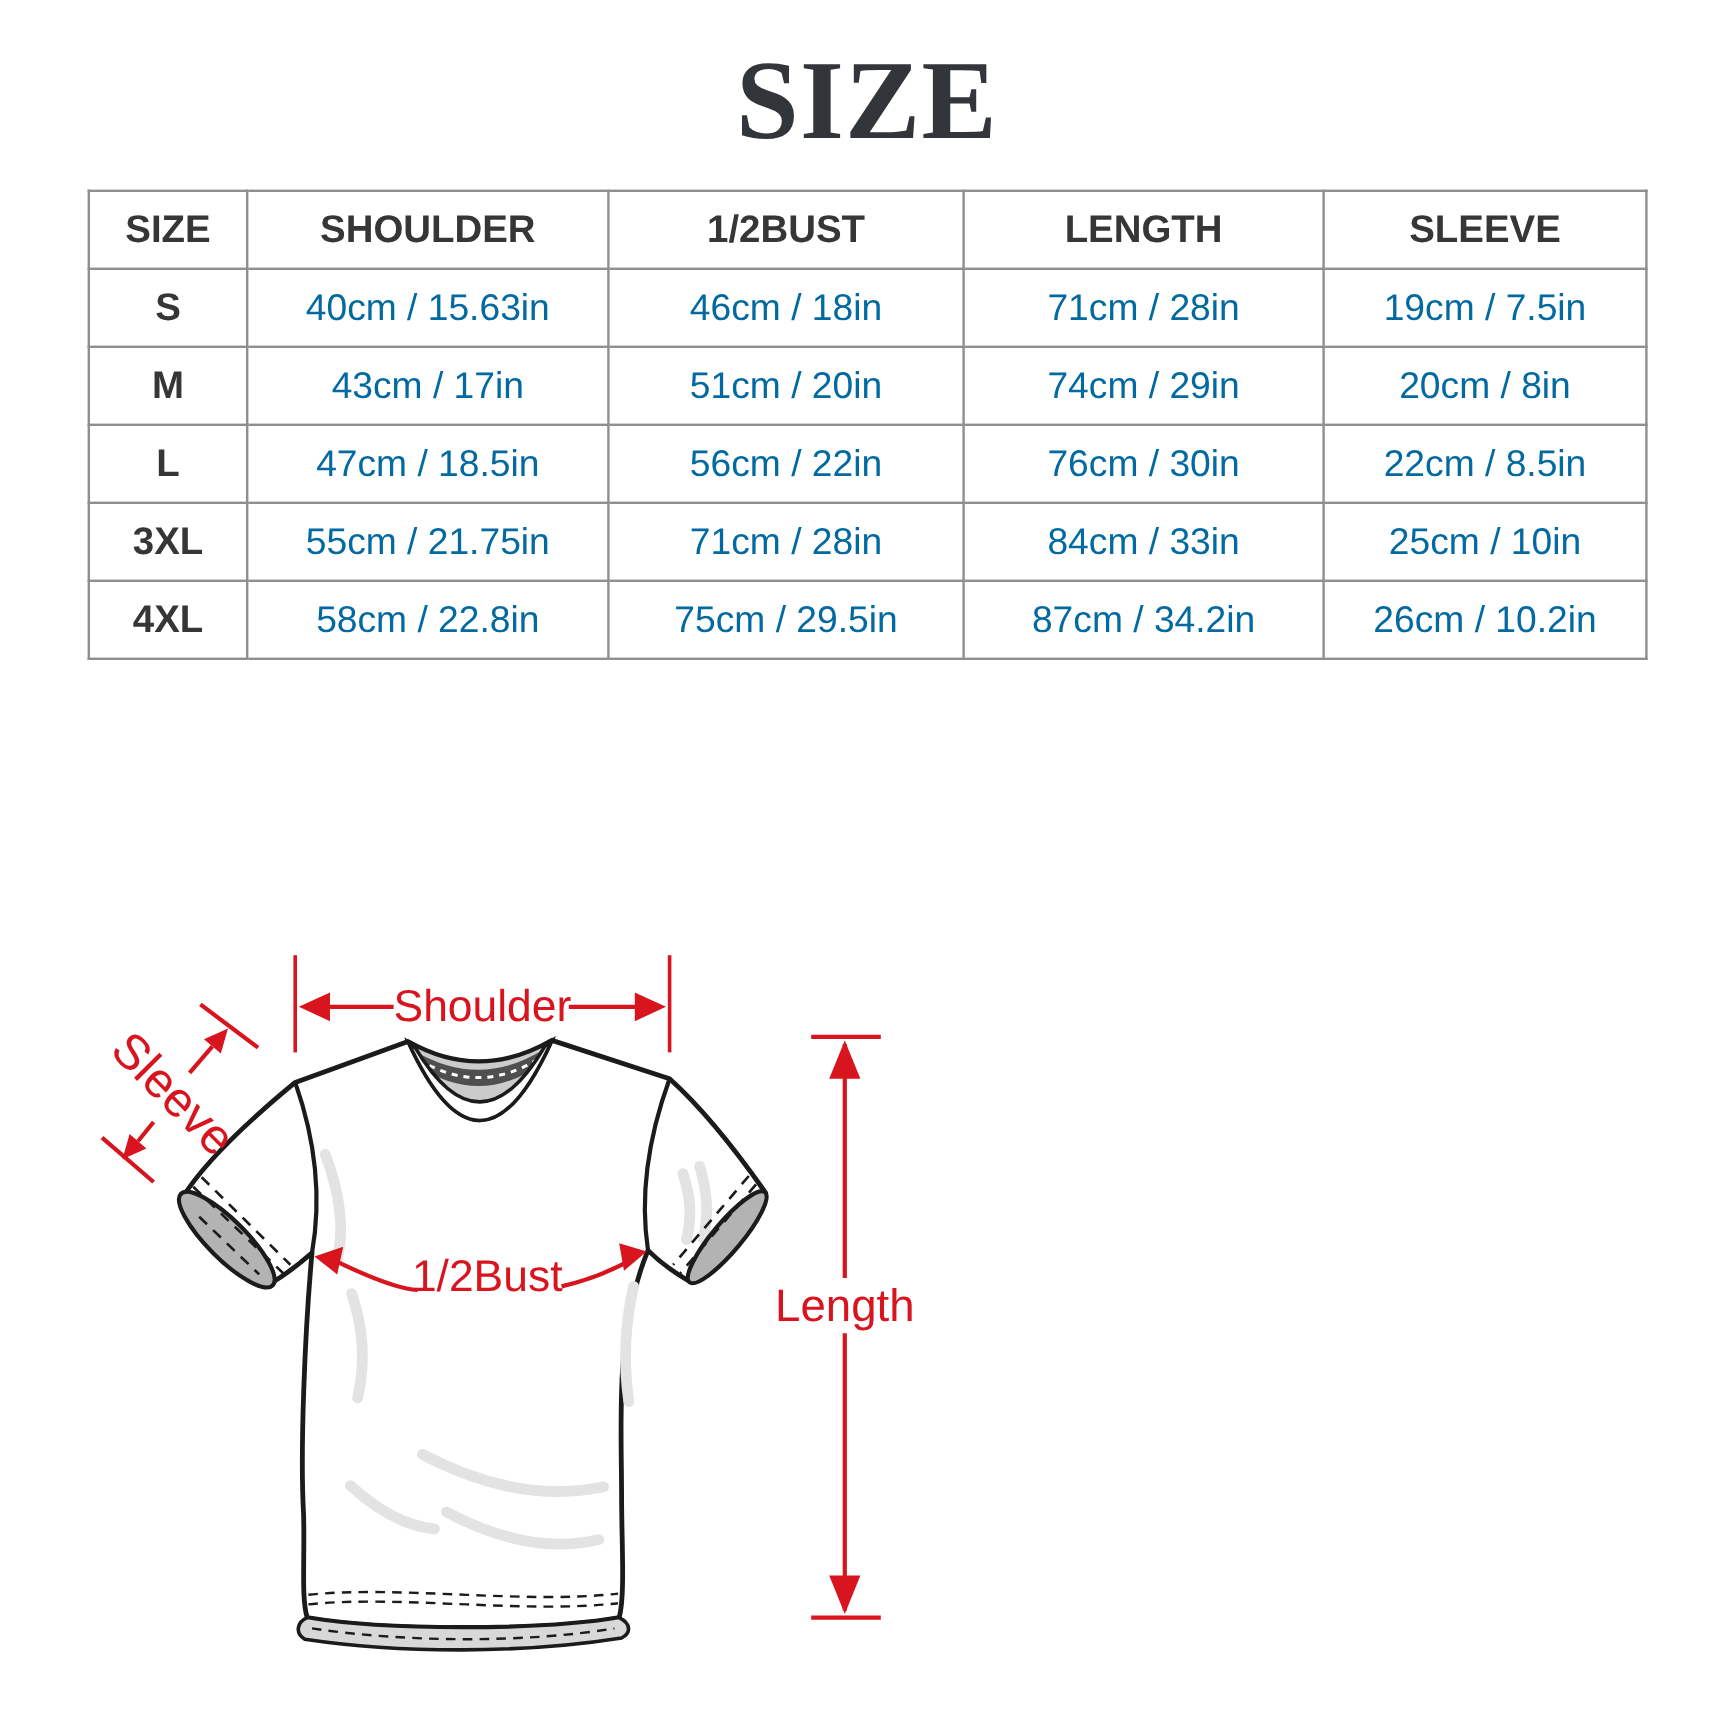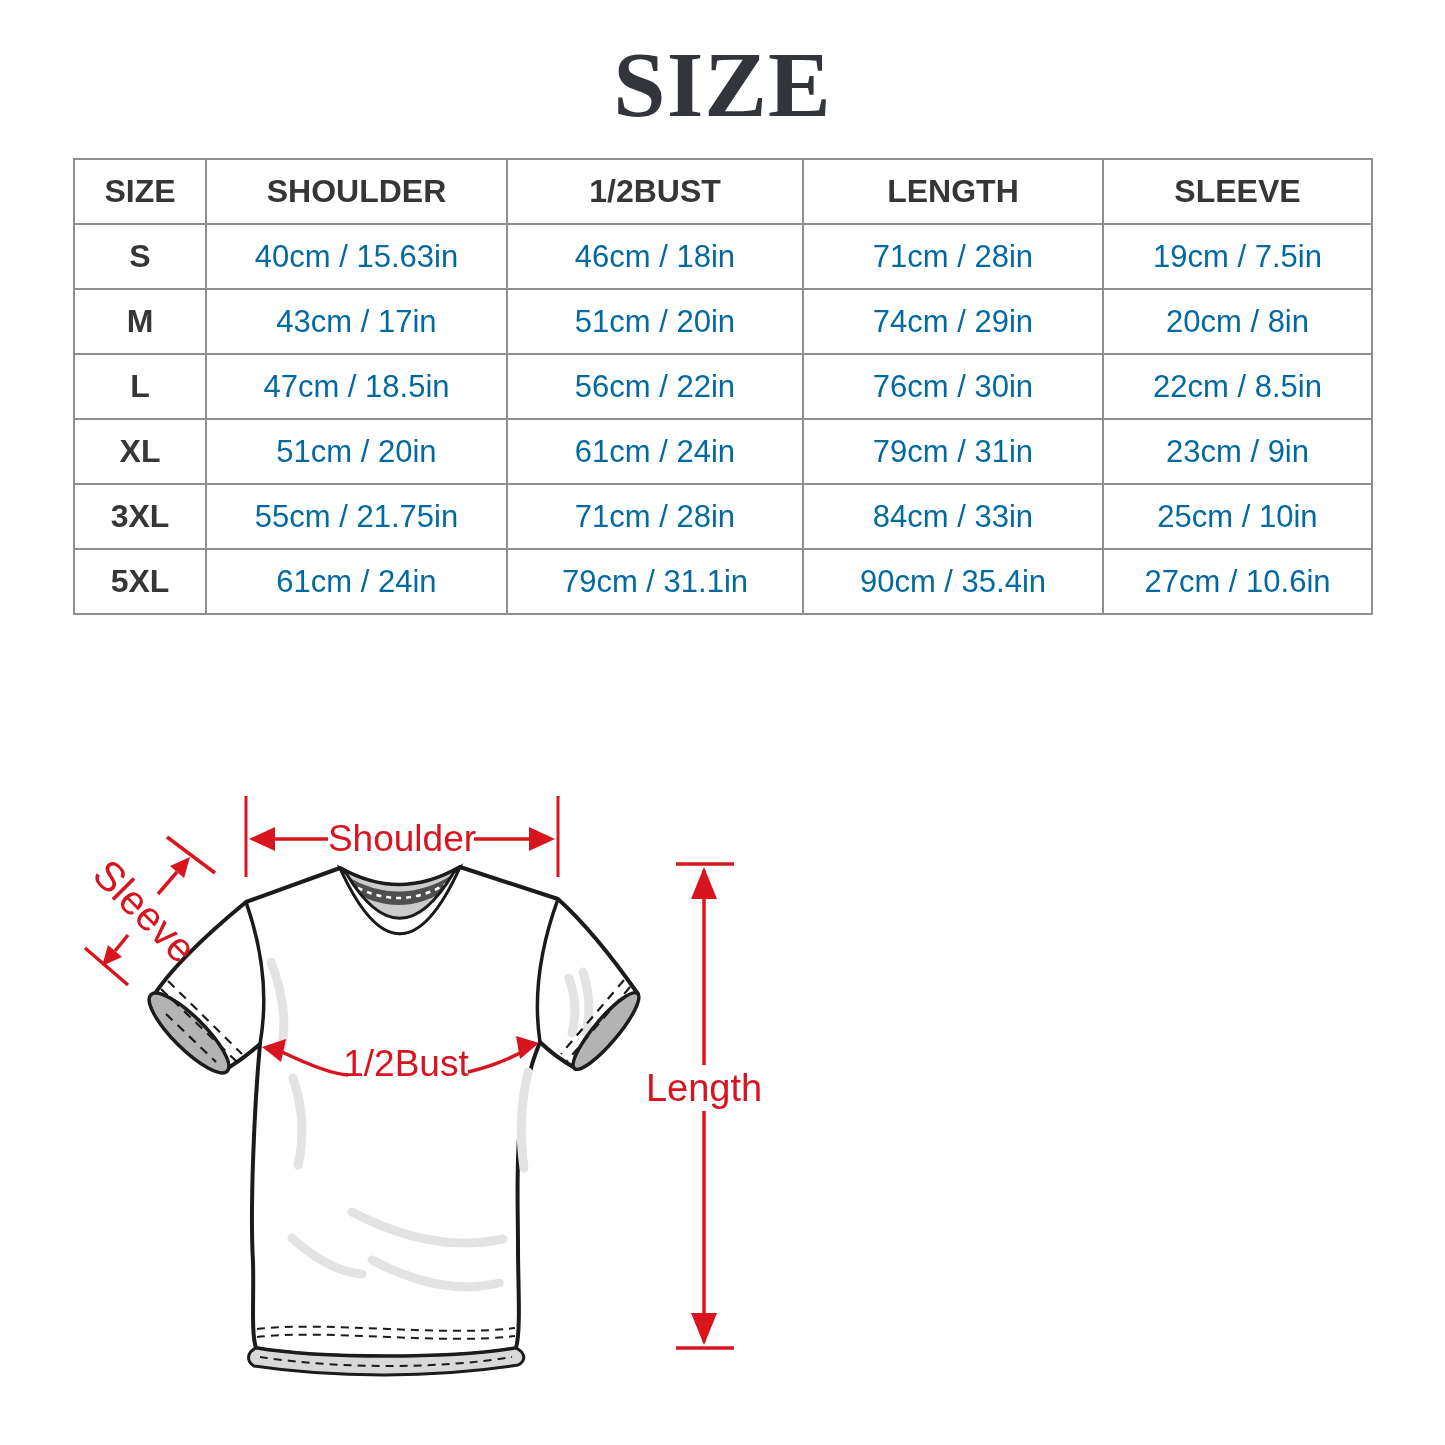--- a/index.html
+++ b/index.html
@@ -65,39 +65,32 @@
         <td>20cm / 8in</td>
       </tr>
       <tr>
         <td class="size-col">L</td>
         <td>47cm / 18.5in</td>
         <td>56cm / 22in</td>
         <td>76cm / 30in</td>
         <td>22cm / 8.5in</td>
       </tr>
       <tr>
-        <td class="size-col">XL</td>
-        <td>51cm / 20in</td>
-        <td>61cm / 24in</td>
-        <td>79cm / 31in</td>
-        <td>23cm / 9in</td>
-      </tr>
-      <tr>
         <td class="size-col">3XL</td>
         <td>55cm / 21.75in</td>
         <td>71cm / 28in</td>
         <td>84cm / 33in</td>
         <td>25cm / 10in</td>
       </tr>
       <tr>
-        <td class="size-col">5XL</td>
-        <td>61cm / 24in</td>
-        <td>79cm / 31.1in</td>
-        <td>90cm / 35.4in</td>
-        <td>27cm / 10.6in</td>
+        <td class="size-col">4XL</td>
+        <td>58cm / 22.8in</td>
+        <td>75cm / 29.5in</td>
+        <td>87cm / 34.2in</td>
+        <td>26cm / 10.2in</td>
       </tr>
     </tbody>
   </table>
 
   <svg class="diagram" width="720" height="700" viewBox="0 0 720 700" xmlns="http://www.w3.org/2000/svg">
 
     <path d="M300,88 L206,122 C172,150 132,186 112,218 L185,290
          C198,282 210,273 220,264 C214,330 210,430 213,482
          C214,520 211,552 216,568 C280,579 412,579 476,568
          C481,550 478,505 478,468 C478,400 472,330 500,262

